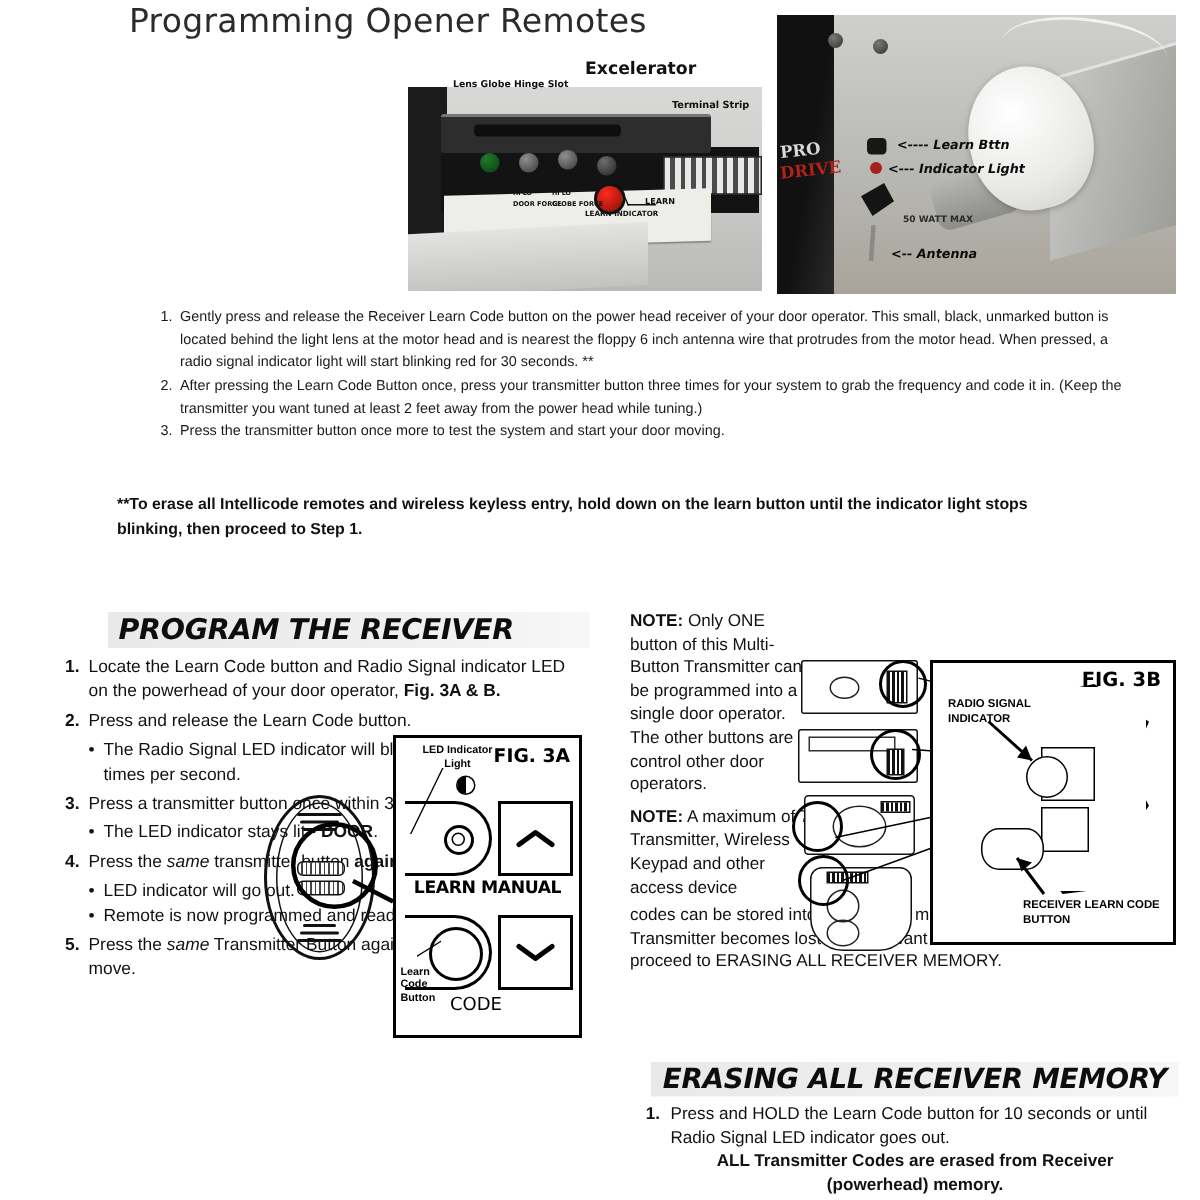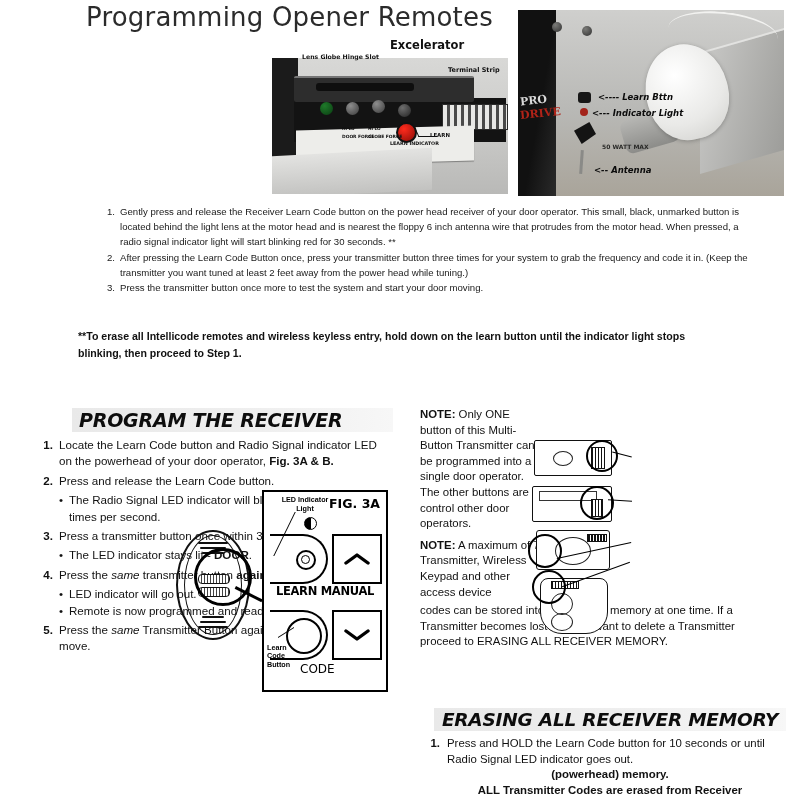--- a/index.html
+++ b/index.html
@@ -12,21 +12,21 @@
     overflow: hidden;
     font-family: "Liberation Sans", sans-serif;
     color: #000;
   }
   .page { position: relative; width: 800px; height: 800px; }
 
   
   .doc-title {
     position: absolute;
     left: 86px; top: 2px;
-    font-size: 26px;
+    font-size: 22px;
     font-weight: 400;
     letter-spacing: 0.2px;
     color: #2b2b2b;
     font-family: "DejaVu Sans", sans-serif;
   }
 
   
   .photo1 {
     position: absolute;
     left: 272px; top: 36px;
@@ -607,25 +607,43 @@
 
     <div class="unit u4">
       <div class="circ" style="left:10px;top:14px;width:20px;height:20px;"></div>
       <div class="circ" style="left:10px;top:34px;width:20px;height:16px;"></div>
       <div class="chip" style="left:10px;top:2px;width:26px;height:6px;"></div>
     </div>
     <div class="mag" style="left:4px;top:132px;width:30px;height:30px;"></div>
     <div class="lead" style="left:32px;top:136px;width:72px;transform:rotate(-20deg);"></div>
   </div>
 
+  <div class="fig3b">
+    <div class="title">FIG. 3B</div>
+    <div class="lbl-rsi">RADIO SIGNAL INDICATOR</div>
+    <div class="bracket"></div>
+    <div class="blk b1"></div>
+    <div class="blk b2"></div>
+    <div class="knob"></div>
+    <div class="cyl"></div>
+    <svg class="arr1" viewBox="0 0 36 32">
+      <path d="M1 1 L30 27" stroke="#000" stroke-width="2" fill="none"></path>
+      <path d="M30 27 L20 25 L26 17 Z" fill="#000"></path>
+    </svg>
+    <svg class="arr2" viewBox="0 0 24 28">
+      <path d="M22 26 L4 2" stroke="#000" stroke-width="2" fill="none"></path>
+      <path d="M4 2 L14 5 L7 11 Z" fill="#000"></path>
+    </svg>
+    <div class="lbl-rlcb">RECEIVER LEARN CODE BUTTON</div>
+  </div>
 
   <div class="band band-erase">ERASING ALL RECEIVER MEMORY</div>
 
   <div class="erase-steps">
     <div class="step">
       <span class="n">1.</span>
       <span style="flex:1;">Press and HOLD the Learn Code button for 10 seconds or until Radio Signal LED indicator goes out.</span>
     </div>
+    <div class="bold-center">ALL Transmitter Codes are erased from Receiver</div>
     <div class="bold-center">(powerhead) memory.</div>
-    <div class="bold-center">ALL Transmitter Codes are erased from Receiver</div>
   </div>
 
 </div>
 
 </body></html>

